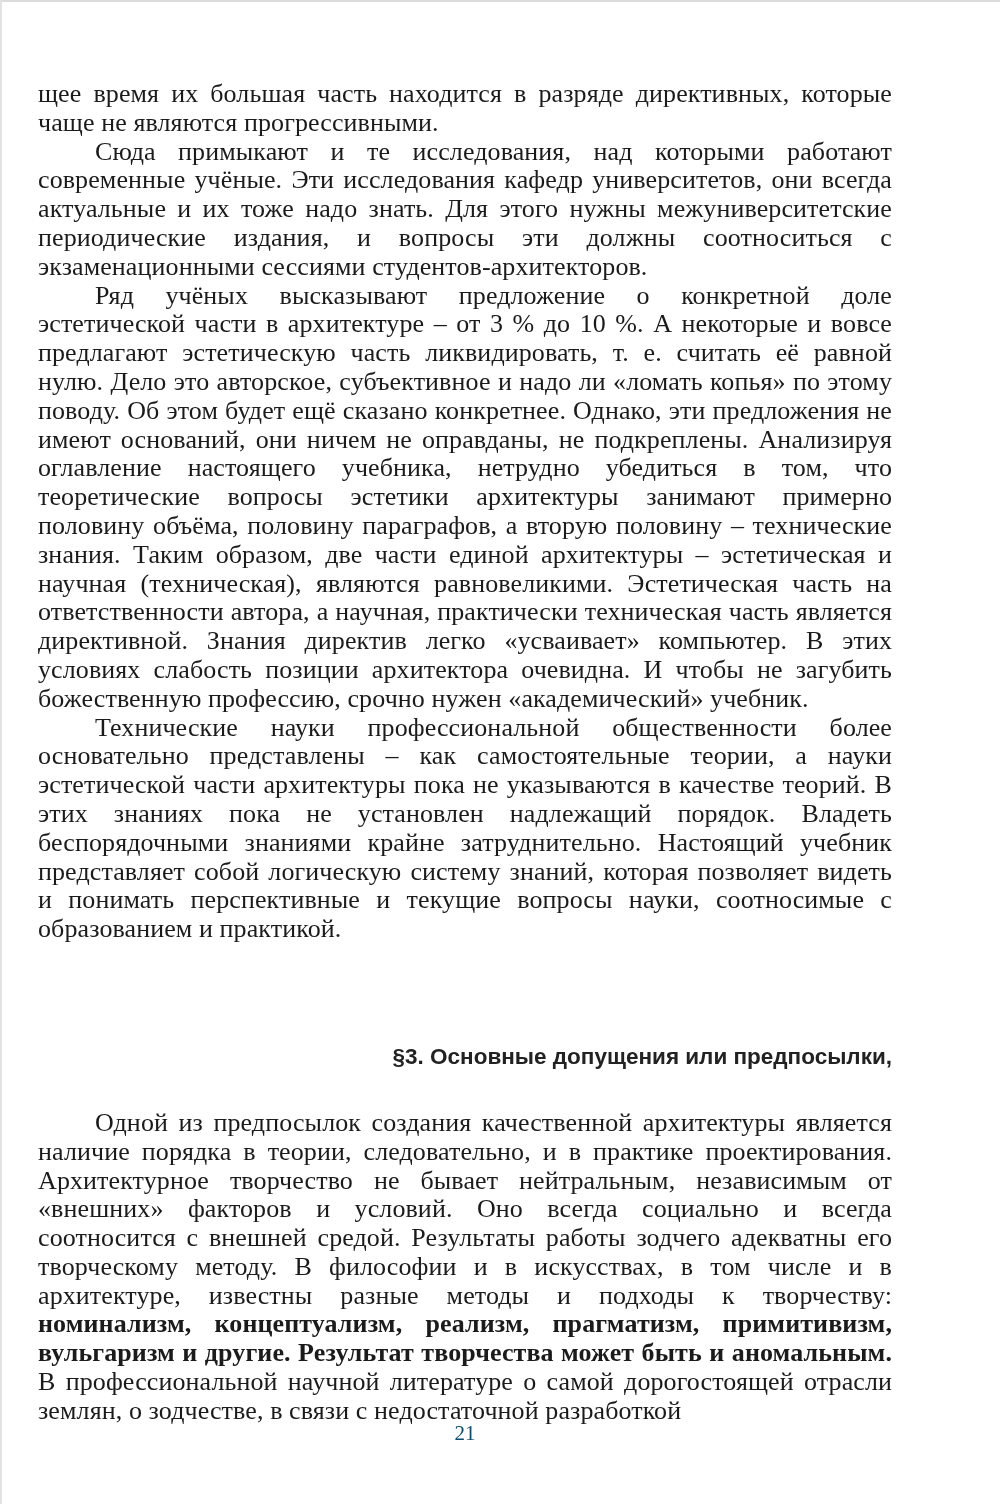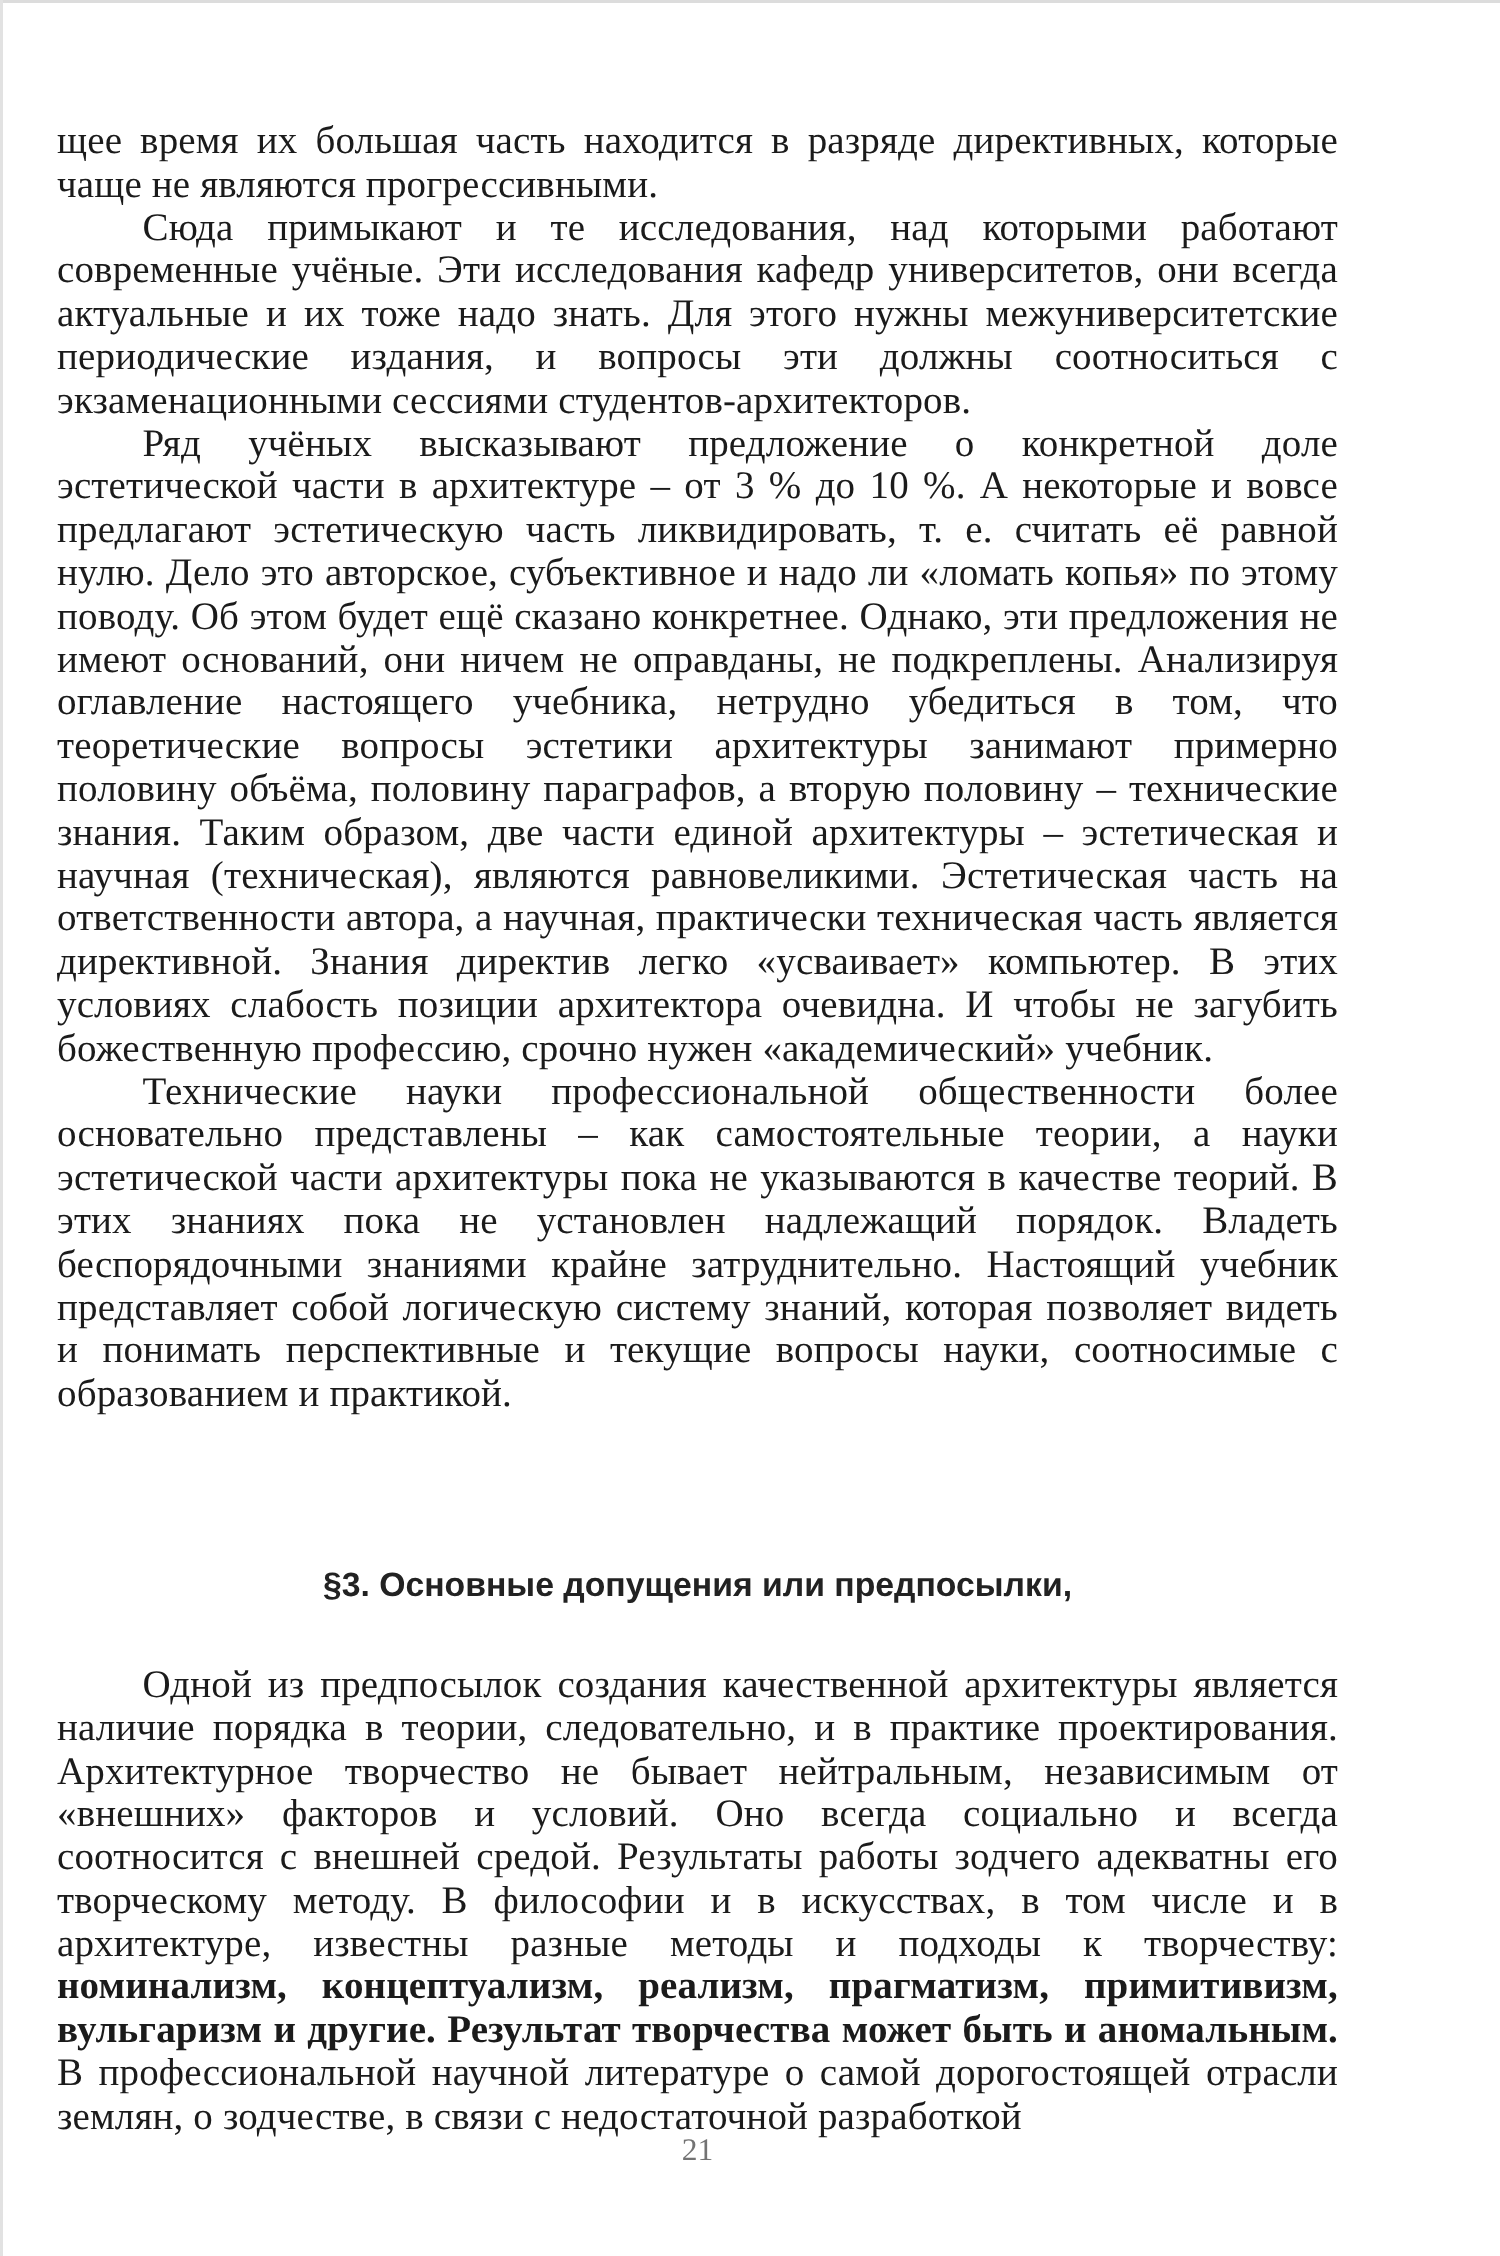--- a/index.html
+++ b/index.html
@@ -47,32 +47,32 @@
     text-indent: 57px;
   }
   .bold {
     font-weight: bold;
   }
   .heading {
     font-family: "Liberation Sans", sans-serif;
     font-weight: bold;
     font-size: 22.5px;
     line-height: 37px;
-    text-align: center;
+    text-align: right;
     margin: 94px 0 34px 0;
     color: #222222;
   }
   .page-number {
     position: absolute;
     left: 38px;
     right: 108px;
     bottom: 58px;
     text-align: center;
     font-size: 21px;
-    color: #737373;
+    color: #0c4a6e;
   }
 </style>
 </head>
 <body>
 
 <div class="scan-edge-top"></div>
 <div class="scan-edge-left"></div>
 
 <div class="page">
   <div class="text-block" id="top-paragraphs">

